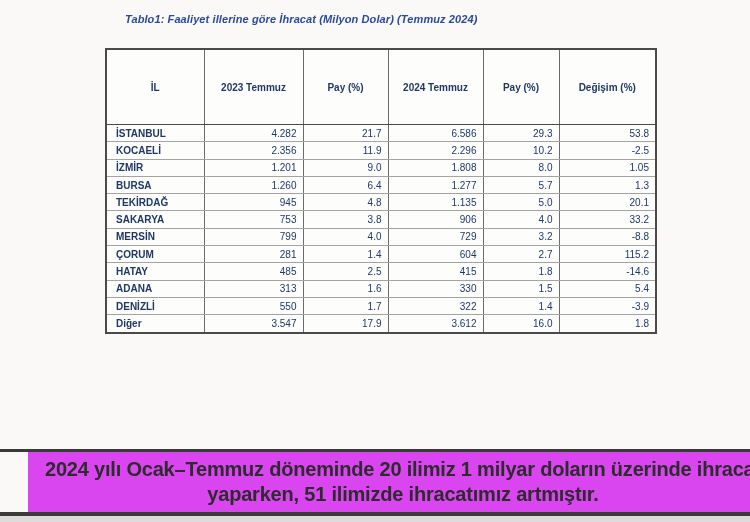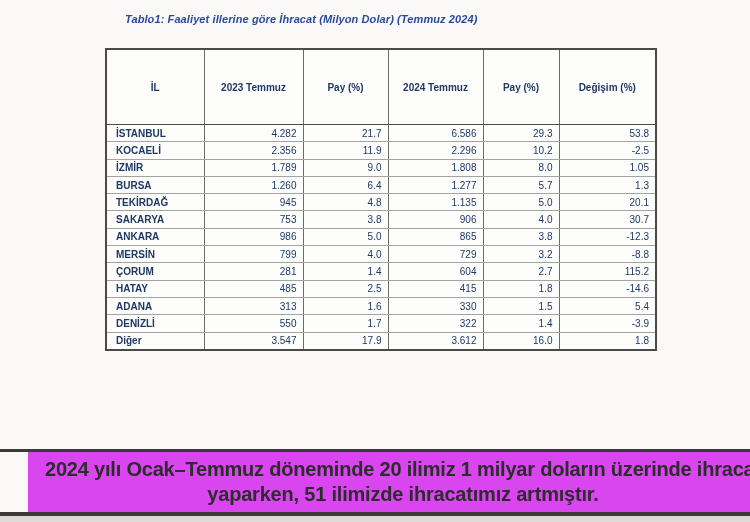--- a/index.html
+++ b/index.html
@@ -138,21 +138,21 @@
         <tr>
           <td class="il">KOCAELİ</td>
           <td class="num">2.356</td>
           <td class="num">11.9</td>
           <td class="num">2.296</td>
           <td class="num">10.2</td>
           <td class="num">-2.5</td>
         </tr>
         <tr>
           <td class="il">İZMİR</td>
-          <td class="num">1.789</td>
+          <td class="num">1.201</td>
           <td class="num">9.0</td>
           <td class="num">1.808</td>
           <td class="num">8.0</td>
           <td class="num">1.05</td>
         </tr>
         <tr>
           <td class="il">BURSA</td>
           <td class="num">1.260</td>
           <td class="num">6.4</td>
           <td class="num">1.277</td>
@@ -166,29 +166,21 @@
           <td class="num">1.135</td>
           <td class="num">5.0</td>
           <td class="num">20.1</td>
         </tr>
         <tr>
           <td class="il">SAKARYA</td>
           <td class="num">753</td>
           <td class="num">3.8</td>
           <td class="num">906</td>
           <td class="num">4.0</td>
-          <td class="num">30.7</td>
-        </tr>
-        <tr>
-          <td class="il">ANKARA</td>
-          <td class="num">986</td>
-          <td class="num">5.0</td>
-          <td class="num">865</td>
-          <td class="num">3.8</td>
-          <td class="num">-12.3</td>
+          <td class="num">33.2</td>
         </tr>
         <tr>
           <td class="il">MERSİN</td>
           <td class="num">799</td>
           <td class="num">4.0</td>
           <td class="num">729</td>
           <td class="num">3.2</td>
           <td class="num">-8.8</td>
         </tr>
         <tr>

